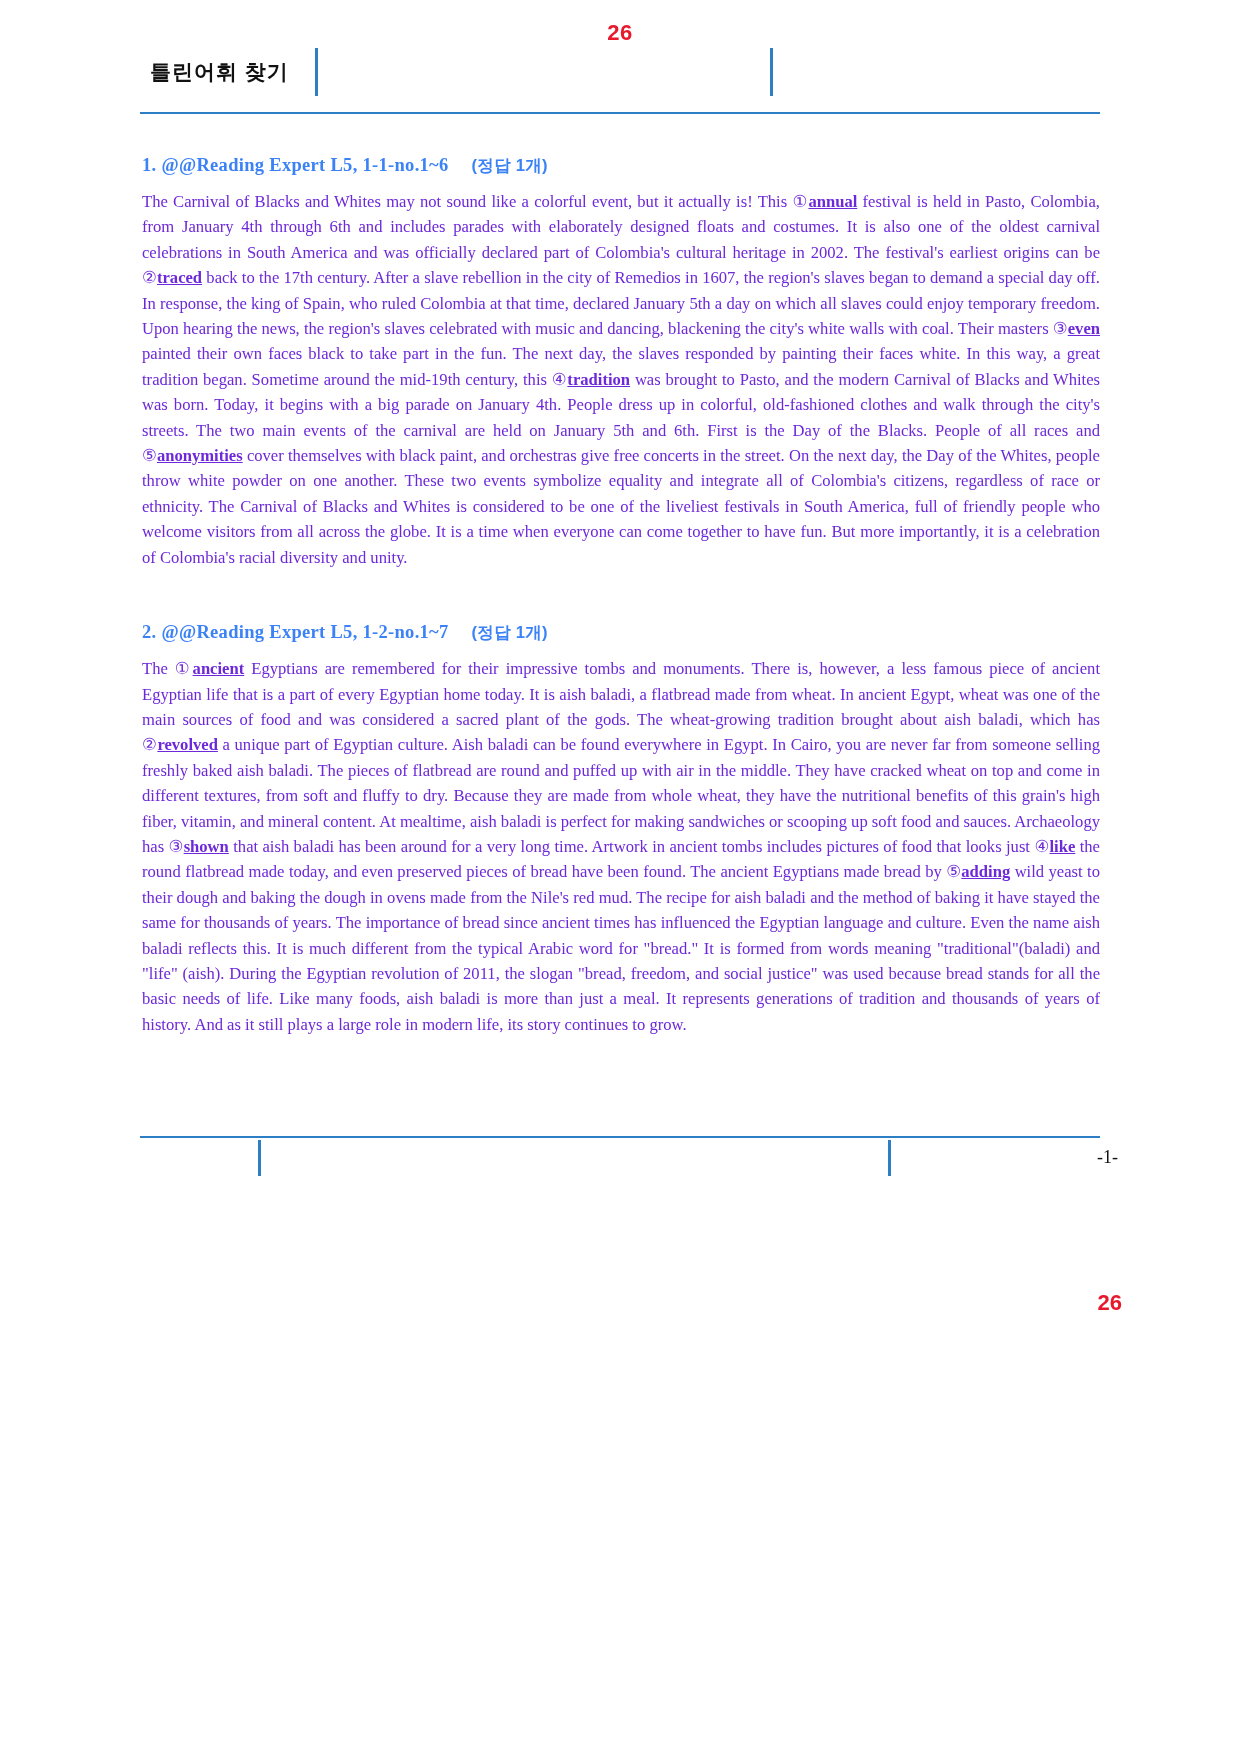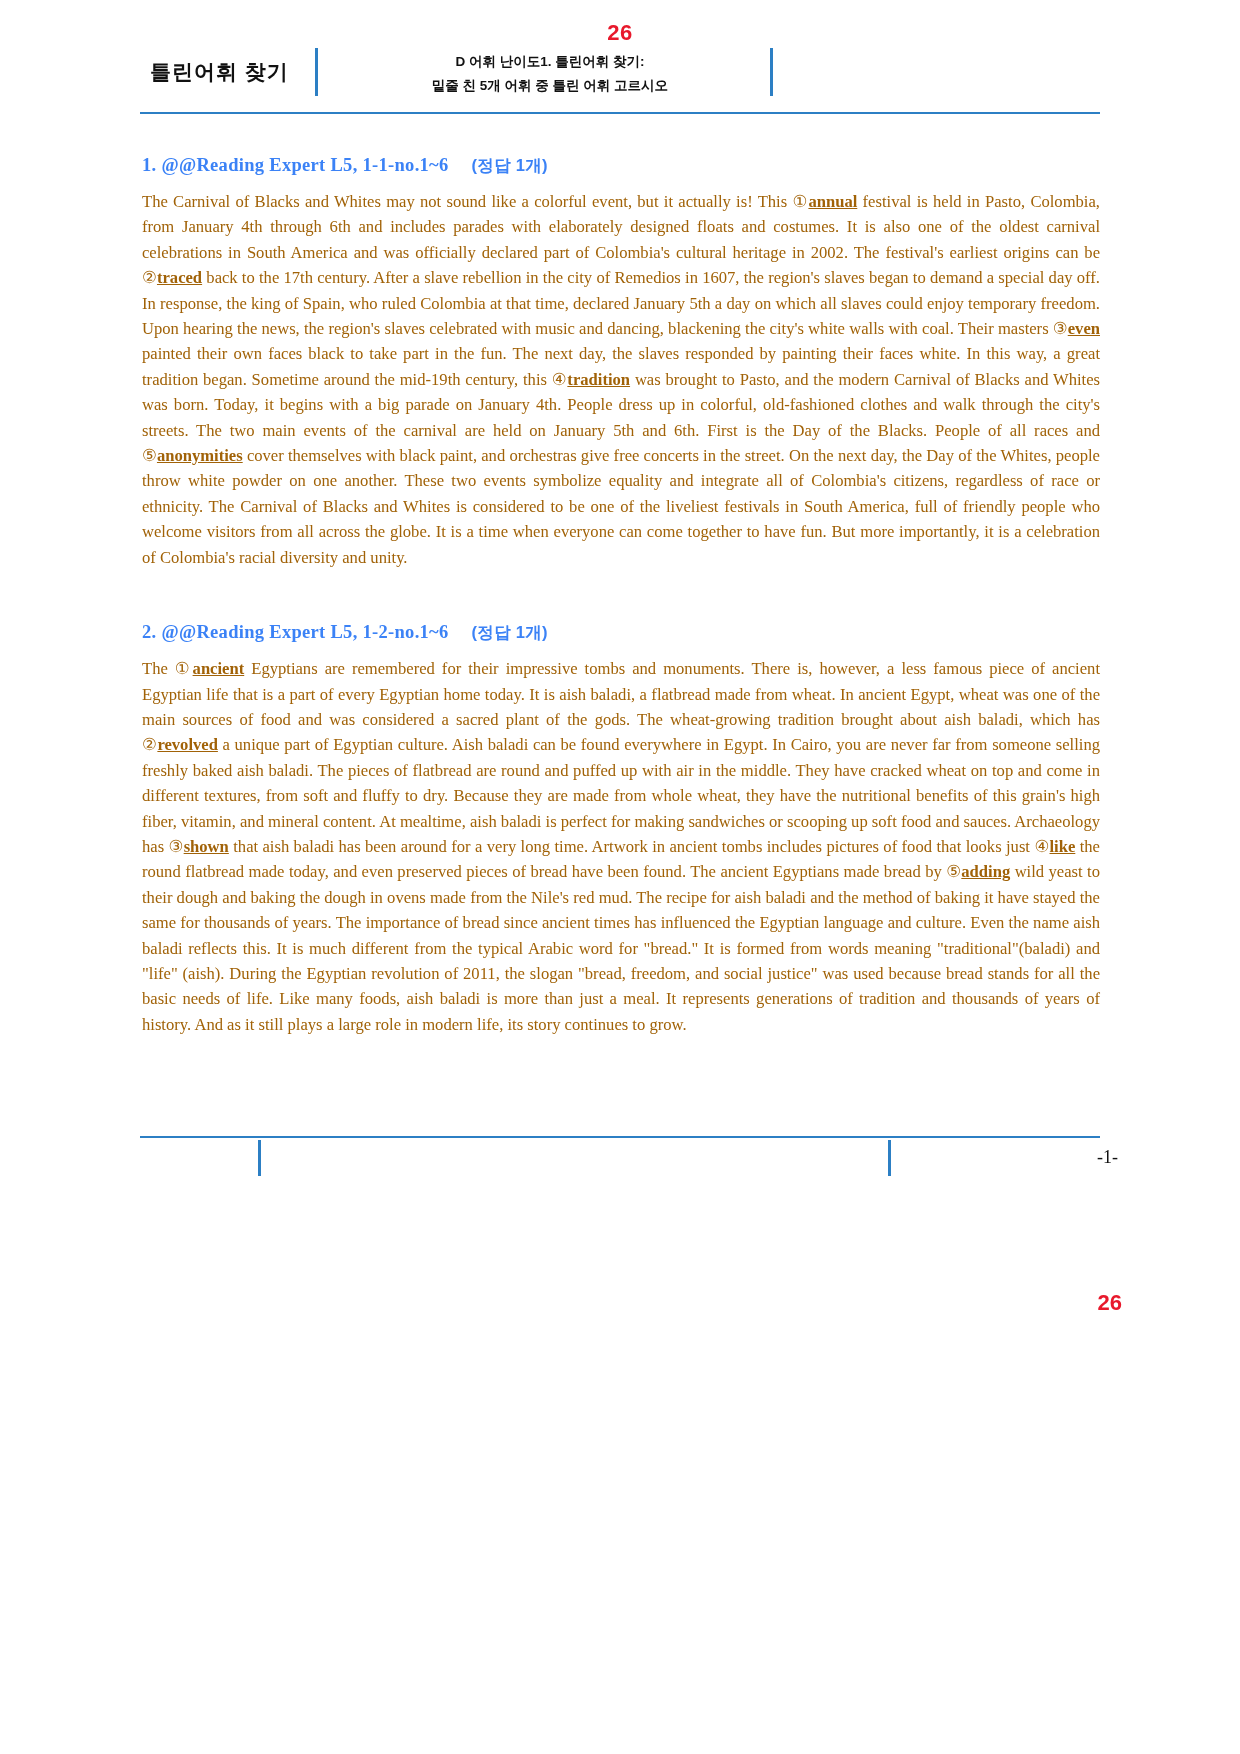--- a/index.html
+++ b/index.html
@@ -118,21 +118,21 @@
     font-family: "Liberation Sans", sans-serif;
     font-size: 16.5px;
   }
 
   .passage {
     font-family: "Liberation Serif", serif;
     font-size: 16.6px;
     line-height: 25.4px;
     text-align: justify;
     text-justify: inter-word;
-    color: #a16207;
+    color: #6d28d9;
     margin: 0;
   }
 
   .block-1 { margin-top: 10px; }
   .block-2 { margin-top: 52px; }
 
   .choice {
     font-weight: bold;
     text-decoration: underline;
   }
@@ -188,42 +188,38 @@
 <body>
 
 <div class="page">
 
   <div class="top-number">26</div>
 
   <div class="header">
     <div class="header-title">틀린어휘 찾기</div>
     <div class="header-divider"></div>
     <div class="header-divider-right"></div>
-    <div class="header-center">
-      <div>D 어휘 난이도1. 틀린어휘 찾기:</div>
-      <div>밑줄 친 5개 어휘 중 틀린 어휘 고르시오</div>
-    </div>
   </div>
   <div class="header-rule"></div>
 
   <div class="content">
 
     <div class="block-1">
       <div class="q-title">
         <span>1.</span>
         <span>@@Reading Expert L5, 1-1-no.1~6</span>
         <span class="ans">(정답 1개)</span>
       </div>
       <p class="passage" id="passage-1"><span>The Carnival of Blacks and Whites may not sound like a colorful event, but it actually is! This </span><span><span class="cnum">①</span><span class="choice">annual</span></span><span> festival is held in Pasto, Colombia, from January 4th through 6th and includes parades with elaborately designed floats and costumes. It is also one of the oldest carnival celebrations in South America and was officially declared part of Colombia's cultural heritage in 2002. The festival's earliest origins can be </span><span><span class="cnum">②</span><span class="choice">traced</span></span><span> back to the 17th century. After a slave rebellion in the city of Remedios in 1607, the region's slaves began to demand a special day off. In response, the king of Spain, who ruled Colombia at that time, declared January 5th a day on which all slaves could enjoy temporary freedom. Upon hearing the news, the region's slaves celebrated with music and dancing, blackening the city's white walls with coal. Their masters </span><span><span class="cnum">③</span><span class="choice">even</span></span><span> painted their own faces black to take part in the fun. The next day, the slaves responded by painting their faces white. In this way, a great tradition began. Sometime around the mid-19th century, this </span><span><span class="cnum">④</span><span class="choice">tradition</span></span><span> was brought to Pasto, and the modern Carnival of Blacks and Whites was born. Today, it begins with a big parade on January 4th. People dress up in colorful, old-fashioned clothes and walk through the city's streets. The two main events of the carnival are held on January 5th and 6th. First is the Day of the Blacks. People of all races and </span><span><span class="cnum">⑤</span><span class="choice">anonymities</span></span><span> cover themselves with black paint, and orchestras give free concerts in the street. On the next day, the Day of the Whites, people throw white powder on one another. These two events symbolize equality and integrate all of Colombia's citizens, regardless of race or ethnicity. The Carnival of Blacks and Whites is considered to be one of the liveliest festivals in South America, full of friendly people who welcome visitors from all across the globe. It is a time when everyone can come together to have fun. But more importantly, it is a celebration of Colombia's racial diversity and unity.</span></p>
     </div>
 
     <div class="block-2">
       <div class="q-title">
         <span>2.</span>
-        <span>@@Reading Expert L5, 1-2-no.1~6</span>
+        <span>@@Reading Expert L5, 1-2-no.1~7</span>
         <span class="ans">(정답 1개)</span>
       </div>
       <p class="passage" id="passage-2"><span>The </span><span><span class="cnum">①</span><span class="choice">ancient</span></span><span> Egyptians are remembered for their impressive tombs and monuments. There is, however, a less famous piece of ancient Egyptian life that is a part of every Egyptian home today. It is aish baladi, a flatbread made from wheat. In ancient Egypt, wheat was one of the main sources of food and was considered a sacred plant of the gods. The wheat-growing tradition brought about aish baladi, which has </span><span><span class="cnum">②</span><span class="choice">revolved</span></span><span> a unique part of Egyptian culture. Aish baladi can be found everywhere in Egypt. In Cairo, you are never far from someone selling freshly baked aish baladi. The pieces of flatbread are round and puffed up with air in the middle. They have cracked wheat on top and come in different textures, from soft and fluffy to dry. Because they are made from whole wheat, they have the nutritional benefits of this grain's high fiber, vitamin, and mineral content. At mealtime, aish baladi is perfect for making sandwiches or scooping up soft food and sauces. Archaeology has </span><span><span class="cnum">③</span><span class="choice">shown</span></span><span> that aish baladi has been around for a very long time. Artwork in ancient tombs includes pictures of food that looks just </span><span><span class="cnum">④</span><span class="choice">like</span></span><span> the round flatbread made today, and even preserved pieces of bread have been found. The ancient Egyptians made bread by </span><span><span class="cnum">⑤</span><span class="choice">adding</span></span><span> wild yeast to their dough and baking the dough in ovens made from the Nile's red mud. The recipe for aish baladi and the method of baking it have stayed the same for thousands of years. The importance of bread since ancient times has influenced the Egyptian language and culture. Even the name aish baladi reflects this. It is much different from the typical Arabic word for "bread." It is formed from words meaning "traditional"(baladi) and "life" (aish). During the Egyptian revolution of 2011, the slogan "bread, freedom, and social justice" was used because bread stands for all the basic needs of life. Like many foods, aish baladi is more than just a meal. It represents generations of tradition and thousands of years of history. And as it still plays a large role in modern life, its story continues to grow.</span></p>
     </div>
 
   </div>
 
   <div class="footer-rule"></div>
   <div class="footer-tick-left"></div>
   <div class="footer-tick-right"></div>

